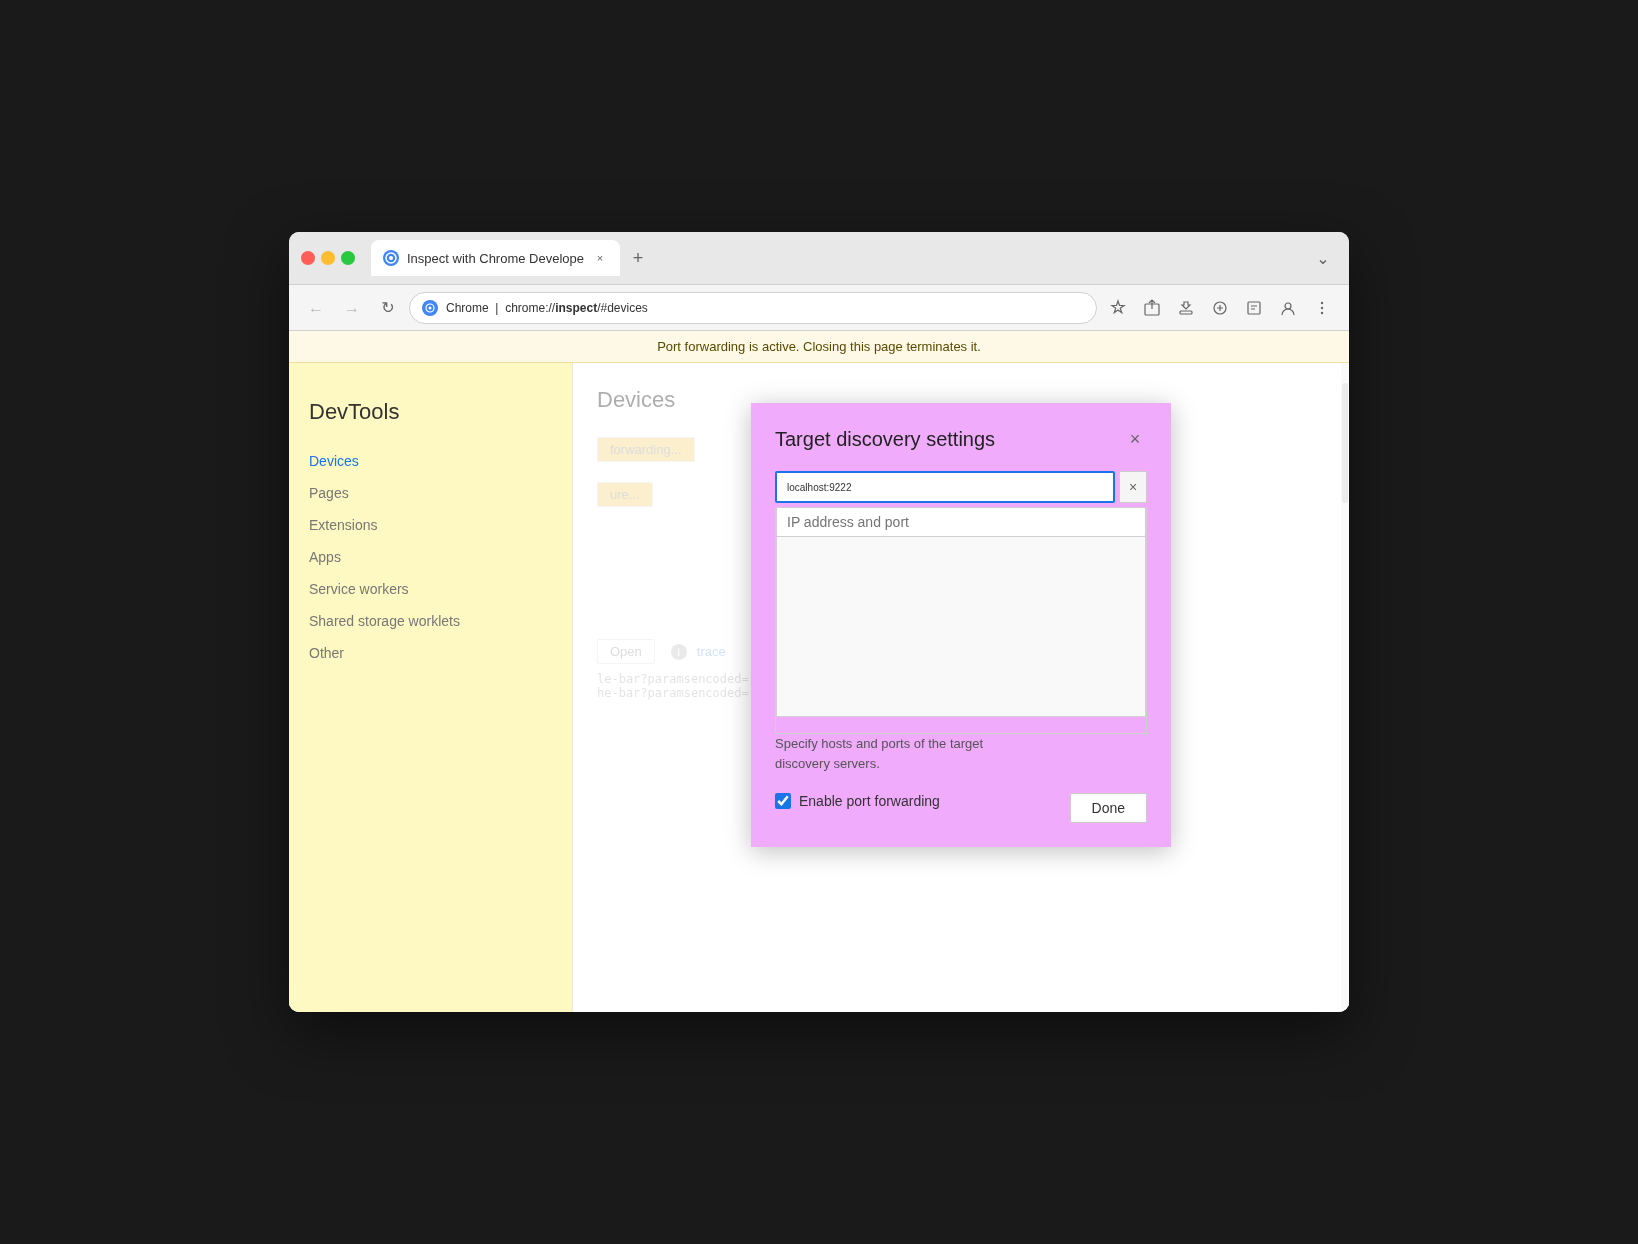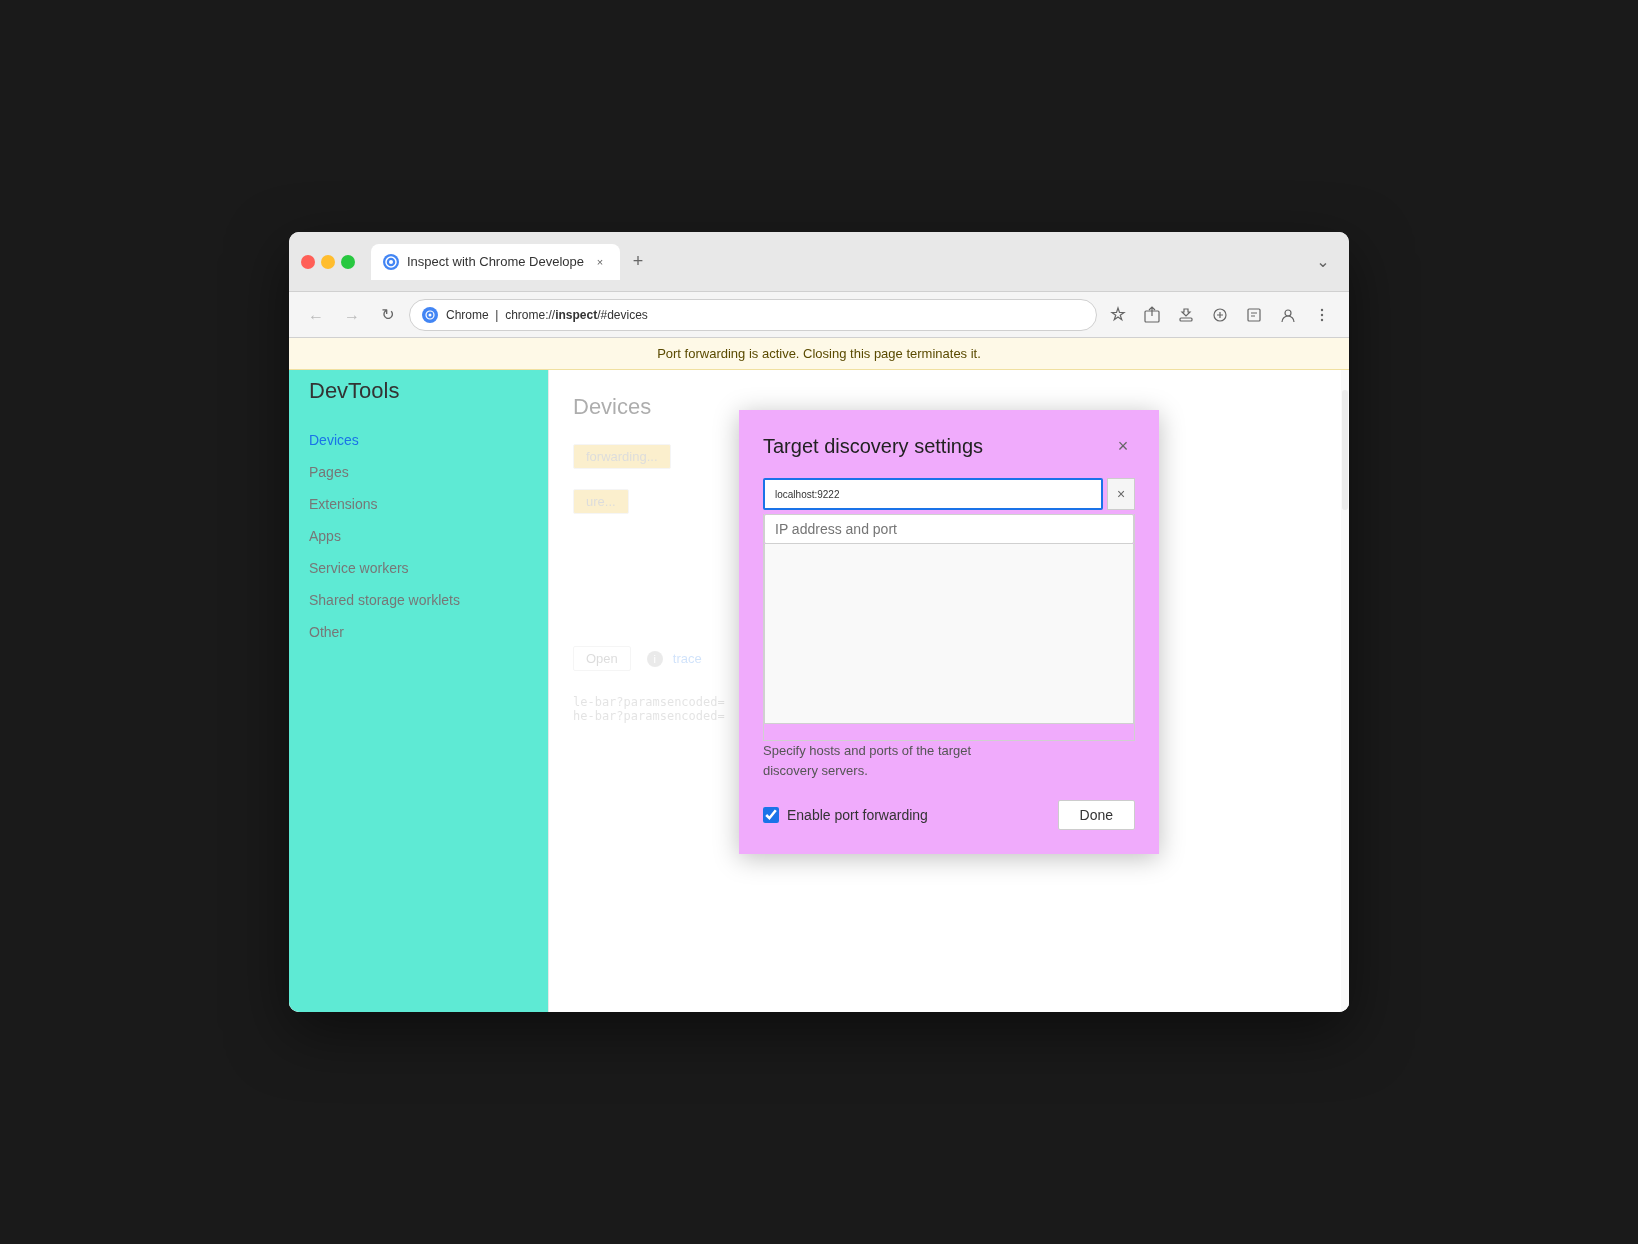--- a/index.html
+++ b/index.html
@@ -19,21 +19,21 @@
       border-radius: 10px;
       box-shadow: 0 20px 60px rgba(0,0,0,0.5);
       overflow: hidden;
       display: flex;
       flex-direction: column;
     }
 
     
     .title-bar {
       background: #e8e8e8;
-      height: 60px;
+      height: 53px;
       display: flex;
       align-items: center;
       padding: 0 12px;
       border-bottom: 1px solid #d0d0d0;
       gap: 8px;
       flex-shrink: 0;
     }
 
     .traffic-lights {
       display: flex;
@@ -217,24 +217,24 @@
     .content-area {
       display: flex;
       flex: 1;
       overflow: hidden;
       background: #fff;
       position: relative;
     }
 
     
     .sidebar {
-      width: 260px;
-      background: #5eead4;
+      width: 284px;
+      background: #fef9c3;
       border-right: 1px solid #e8e8e8;
-      padding: 8px 0;
+      padding: 36px 0;
       flex-shrink: 0;
     }
 
     .sidebar-title {
       font-size: 22px;
       font-weight: 300;
       color: #333;
       padding: 0 20px 20px 20px;
     }
 
@@ -367,21 +367,21 @@
 
     .dialog-description {
       font-size: 13px;
       color: #555;
       margin-bottom: 20px;
       line-height: 1.5;
     }
 
     .dialog-footer {
       display: flex;
-      align-items: center;
+      align-items: flex-start;
       justify-content: space-between;
     }
 
     .checkbox-label {
       display: flex;
       align-items: center;
       gap: 8px;
       font-size: 14px;
       color: #333;
       cursor: pointer;
@@ -584,21 +584,21 @@
 
       <div class="bg-content" style="opacity:0.5">
         <div class="bg-button">forwarding...</div>
         <br>
         <div class="bg-button" style="margin-top:8px">ure...</div>
         <div style="margin-top: 120px; display:flex; align-items:center; gap:8px;">
           <div class="bg-open-btn">Open</div>
           <span class="bg-info-icon">i</span>
           <span class="bg-trace-link">trace</span>
         </div>
-        <div style="margin-top:24px;">
+        <div style="margin-top:8px;">
           <div class="bg-url-text">le-bar?paramsencoded=</div>
           <div class="bg-url-text">he-bar?paramsencoded=</div>
         </div>
       </div>
 
       <div class="dimmed-overlay"></div>
 
       <div class="dialog-backdrop">
         <div class="dialog">
           <div class="dialog-header">

